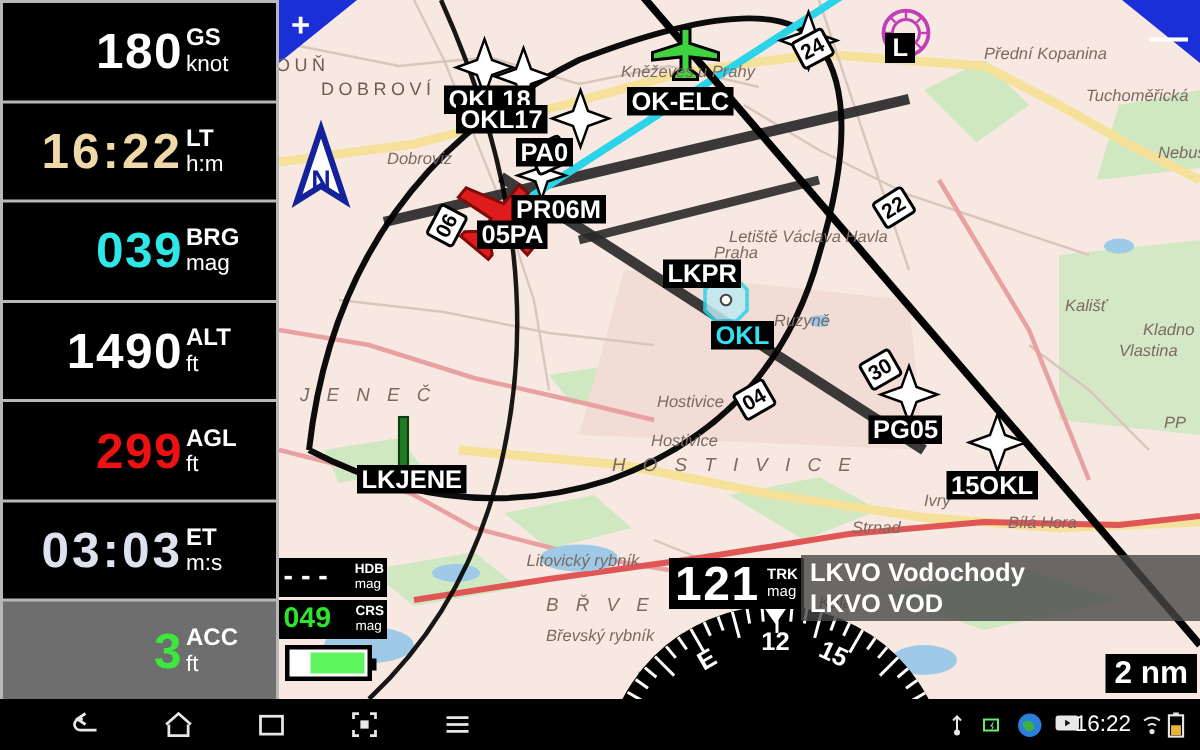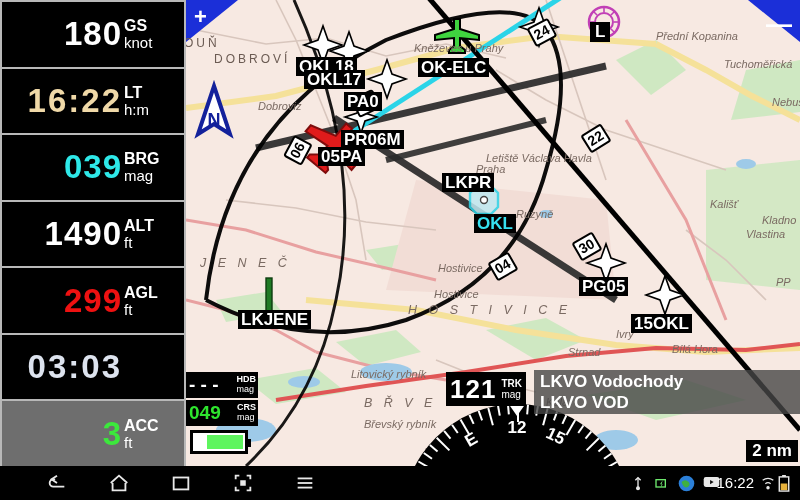--- a/index.html
+++ b/index.html
@@ -62,30 +62,30 @@
   .mini .munit{position:absolute;right:2px;top:2px;color:#fff;font-size:9px;
     line-height:10px;font-weight:bold;text-align:left;}
   .mini .munit .u2{font-weight:normal;display:block;}
   #battery{position:absolute;left:4px;top:430px;width:58px;height:24px;
     border:3px solid #000;background:#fff;box-sizing:border-box;}
   #battery .fill{position:absolute;left:14px;top:2px;bottom:2px;right:2px;background:#5ef55e;}
   #battery .nub{position:absolute;right:-6px;top:6px;width:4px;height:8px;background:#000;}
 
   #trk-box{position:absolute;left:260px;top:372px;background:#000;height:34px;
     display:flex;align-items:center;padding:0 4px;}
-  #trk-box .tval{font-size:26px;font-weight:bold;color:#fff;letter-spacing:1px;}
+  #trk-box .tval{font-size:32px;font-weight:bold;color:#fff;letter-spacing:1px;}
   #trk-box .tunit{color:#fff;font-size:10px;line-height:11px;font-weight:bold;margin-left:5px;}
   #trk-box .tunit .u2{font-weight:normal;display:block;}
 
   #wp-box{position:absolute;left:348px;top:370px;width:270px;height:44px;
     background:rgba(70,70,70,.80);padding:1px 6px;box-sizing:border-box;}
   #wp-box div{color:#fff;font-size:17px;font-weight:bold;line-height:21px;}
 
   #scale-box{position:absolute;right:2px;bottom:4px;background:#000;color:#fff;
-    font-weight:bold;font-size:17px;padding:1px 6px;}
+    font-weight:bold;font-size:21px;padding:1px 6px;}
 
   
   #compass{position:absolute;left:216px;bottom:-168px;width:230px;height:230px;
     border-radius:50%;background:#000;overflow:hidden;}
   .tick{position:absolute;left:50%;top:0;width:2px;background:#fff;transform-origin:50% 115px;}
   .clabel{position:absolute;left:50%;top:14px;color:#fff;font-weight:bold;font-size:17px;
     transform-origin:50% 101px;}
   #trk-pointer{position:absolute;left:322px;bottom:50px;width:0;height:0;
     border-left:9px solid transparent;border-right:9px solid transparent;border-top:13px solid #fff;}
 
@@ -132,20 +132,24 @@
     </div>
     <div class="gauge">
       <div class="val" style="color:#ee1111">299</div>
       <div class="unit">
         <span>AGL</span>
         <span class="u2">ft</span>
       </div>
     </div>
     <div class="gauge">
       <div class="val time" style="color:#dde3ee">03:03</div>
+      <div class="unit">
+        <span>ET</span>
+        <span class="u2">m:s</span>
+      </div>
     </div>
     <div class="gauge last">
       <div class="val" style="color:#3ce83c">3</div>
       <div class="unit">
         <span>ACC</span>
         <span class="u2">ft</span>
       </div>
     </div>
   </div>
 

